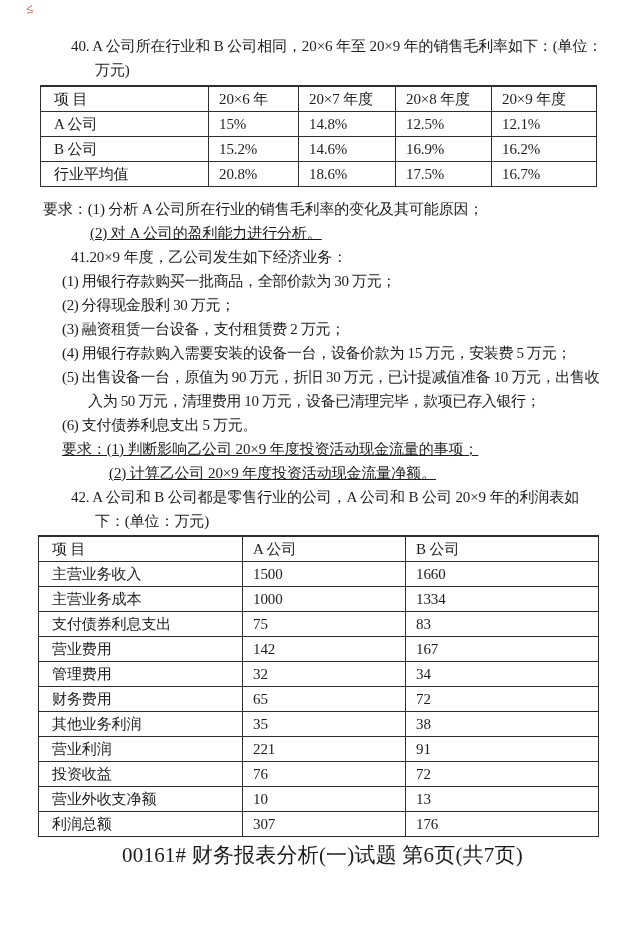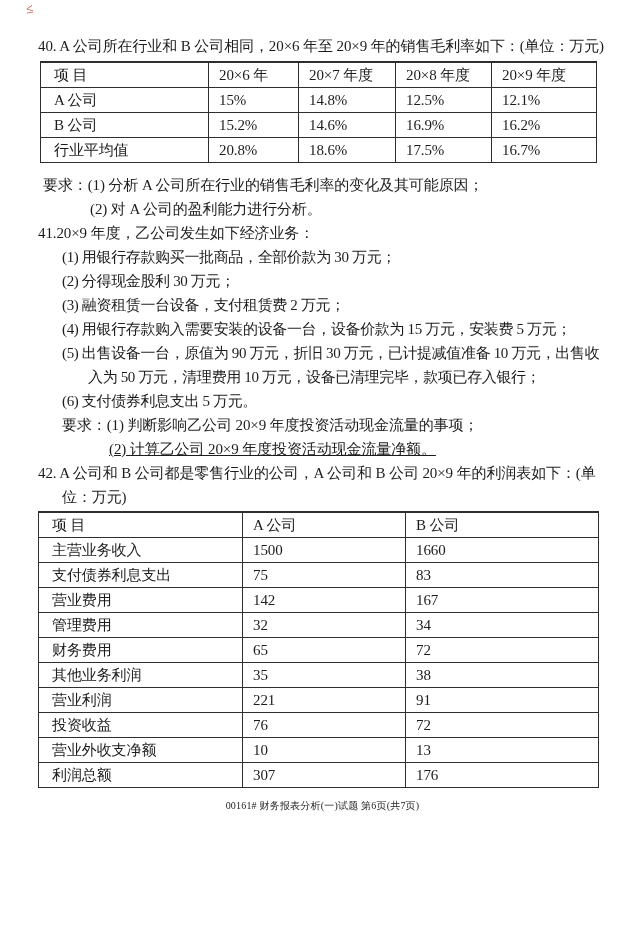--- a/index.html
+++ b/index.html
@@ -11,25 +11,25 @@
     line-height:24px;
     padding:34px 24px 0 38px;
     position:relative;
     letter-spacing:-0.1px;
   }
   .red-mark {
     position:absolute; top:2px; left:26px;
     color:#c23b2f; font-size:13px; line-height:13px;
     transform:rotate(-10deg);
   }
-  .q-num-para { padding-left:24px; text-indent:-24px; }
+  .q-num-para { padding-left:24px; text-indent:-24px;margin-left:33px; }
   .item { padding-left:50px; text-indent:-26px; letter-spacing:-0.35px; }
   .req-a1 { padding-left:5px;margin-top:10px; }
-  .req-a2 { padding-left:52px; }
-  .req-b1 { padding-left:24px; }
+  .req-a2 { padding-left:52px;text-decoration:underline; }
+  .req-b1 { padding-left:24px;text-decoration:underline; }
   .req-b2 { padding-left:71px;text-decoration:underline; }
   table {
     border-collapse:collapse;
     table-layout:fixed;
     border-radius:29px;
   }
   .t1 { width:556px; margin:3px 0 3px 2px; }
   .t2 { width:560px; margin:2px 0 0 0; }
   th, td {
     border:1.4px solid #2e2e2e;
@@ -42,21 +42,21 @@
     overflow:hidden; white-space:nowrap;
   }
   .t1 th, .t1 td { border-top-width:1.6px; }
   .t1 { border-top:2px solid #2e2e2e; }
   .t2 { border-top:2px solid #2e2e2e; }
   .t1 td:first-child, .t1 th:first-child,
   .t2 td:first-child, .t2 th:first-child { padding-left:13px; }
   .footer {
     text-align:center;
     margin-top:6px;
-    font-size:10px;
+    font-size:21px;
     letter-spacing:0.2px;
   }
 </style>
 </head>
 <body>
 
 <div class="red-mark">≤</div>
 
 <p class="q-num-para">40. A 公司所在行业和 B 公司相同，20×6 年至 20×9 年的销售毛利率如下：(单位：万元)</p>
 
@@ -126,20 +126,25 @@
     <th>项  目</th>
     <th>A 公司</th>
     <th>B 公司</th>
   </tr>
   <tr>
     <td>主营业务收入</td>
     <td>1500</td>
     <td>1660</td>
   </tr>
   <tr>
+    <td>主营业务成本</td>
+    <td>1000</td>
+    <td>1334</td>
+  </tr>
+  <tr>
     <td>支付债券利息支出</td>
     <td>75</td>
     <td>83</td>
   </tr>
   <tr>
     <td>营业费用</td>
     <td>142</td>
     <td>167</td>
   </tr>
   <tr>

